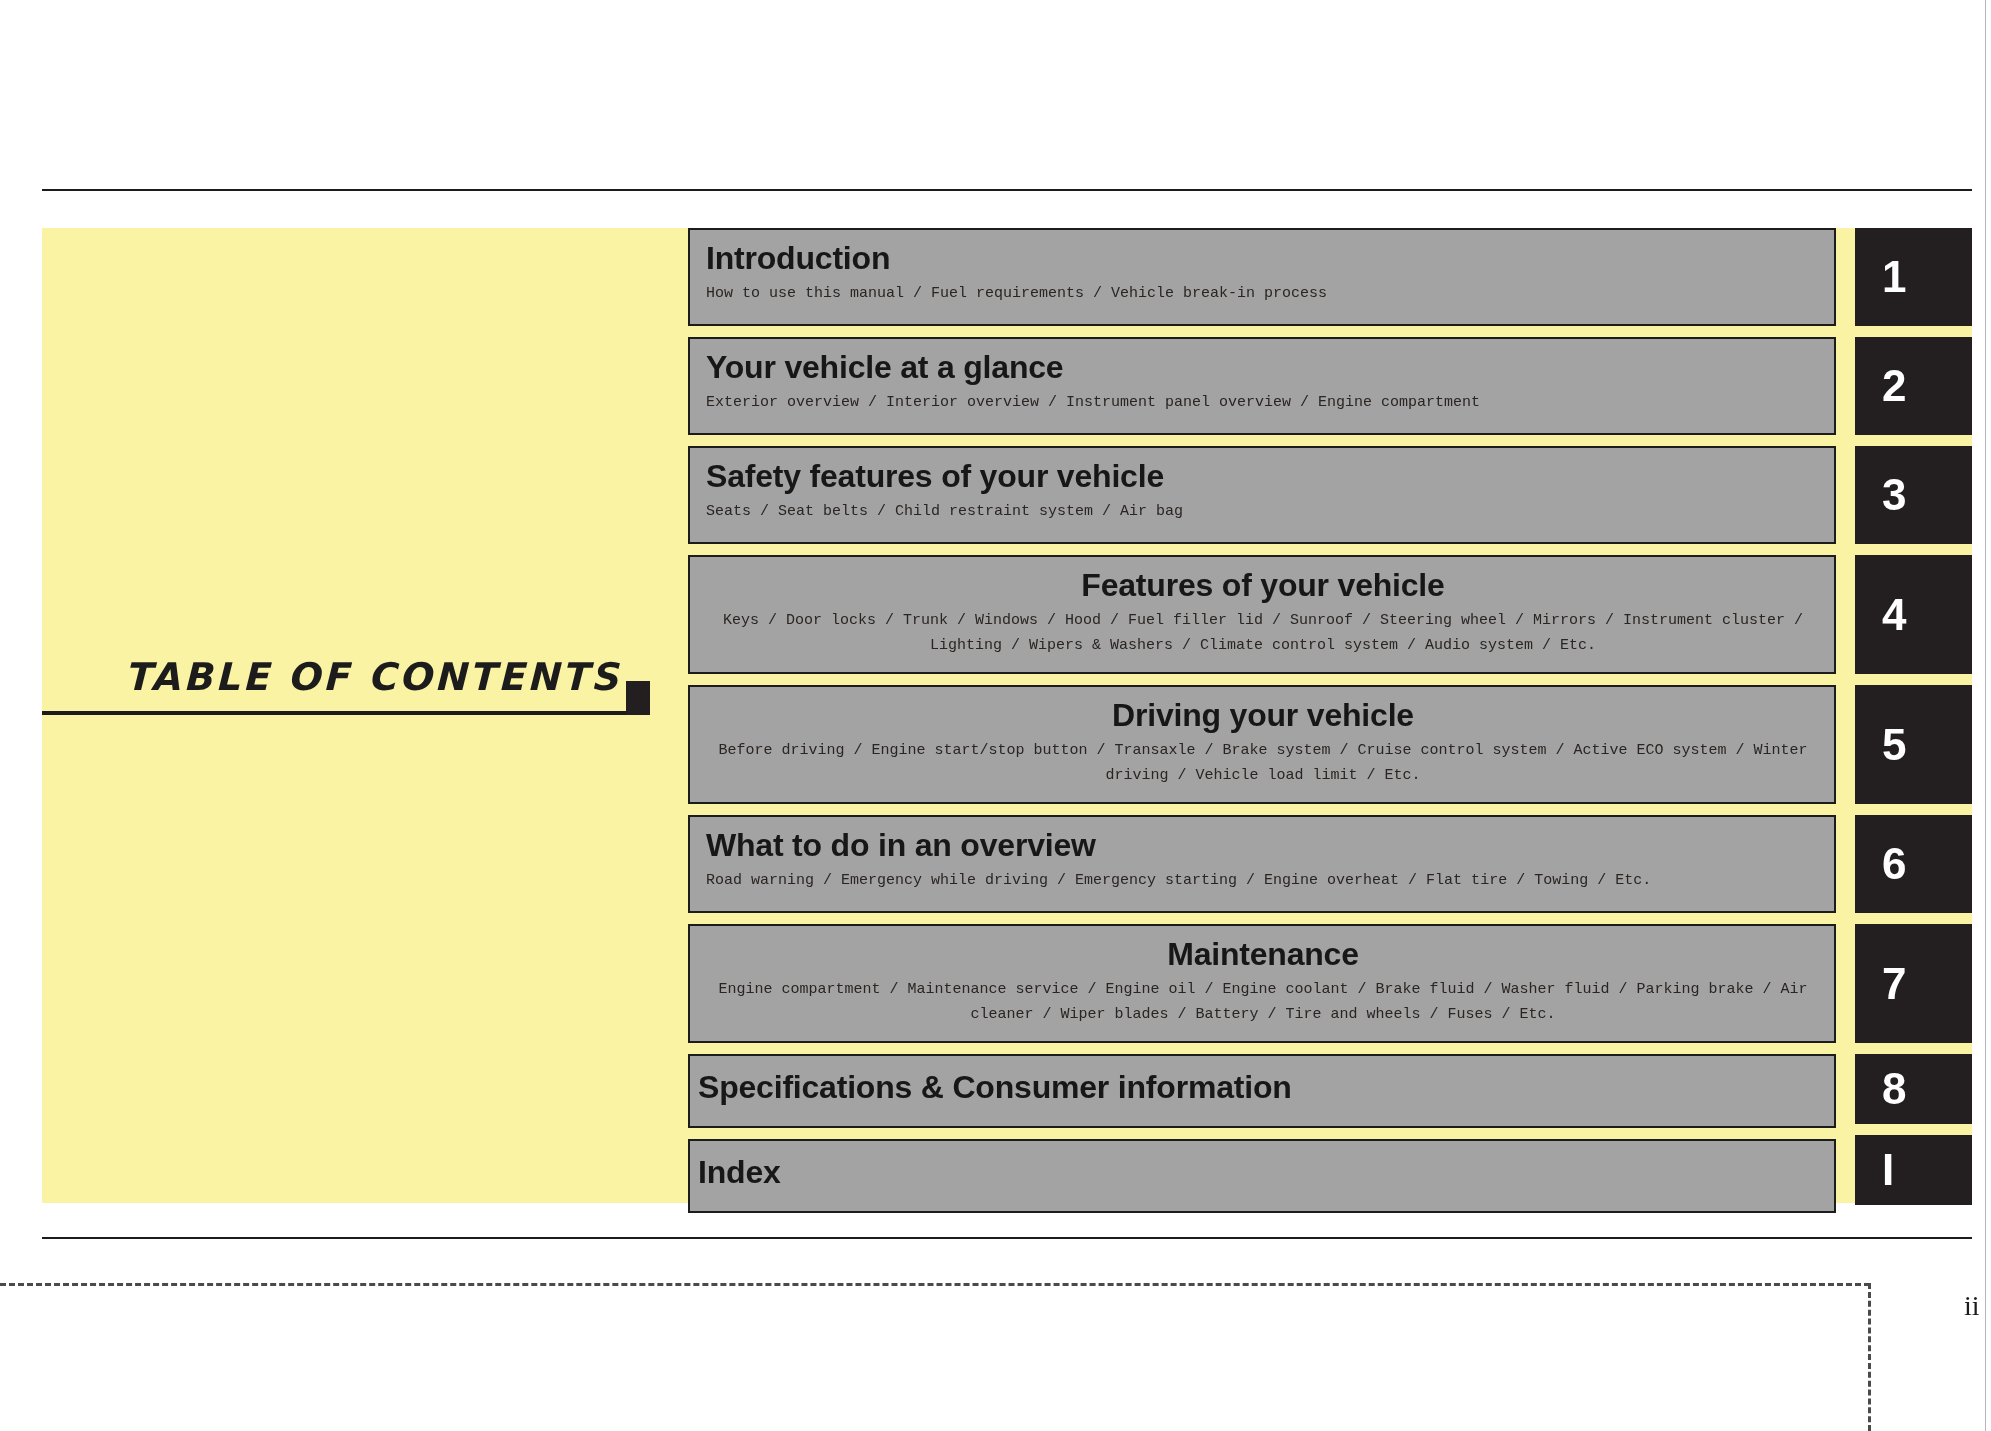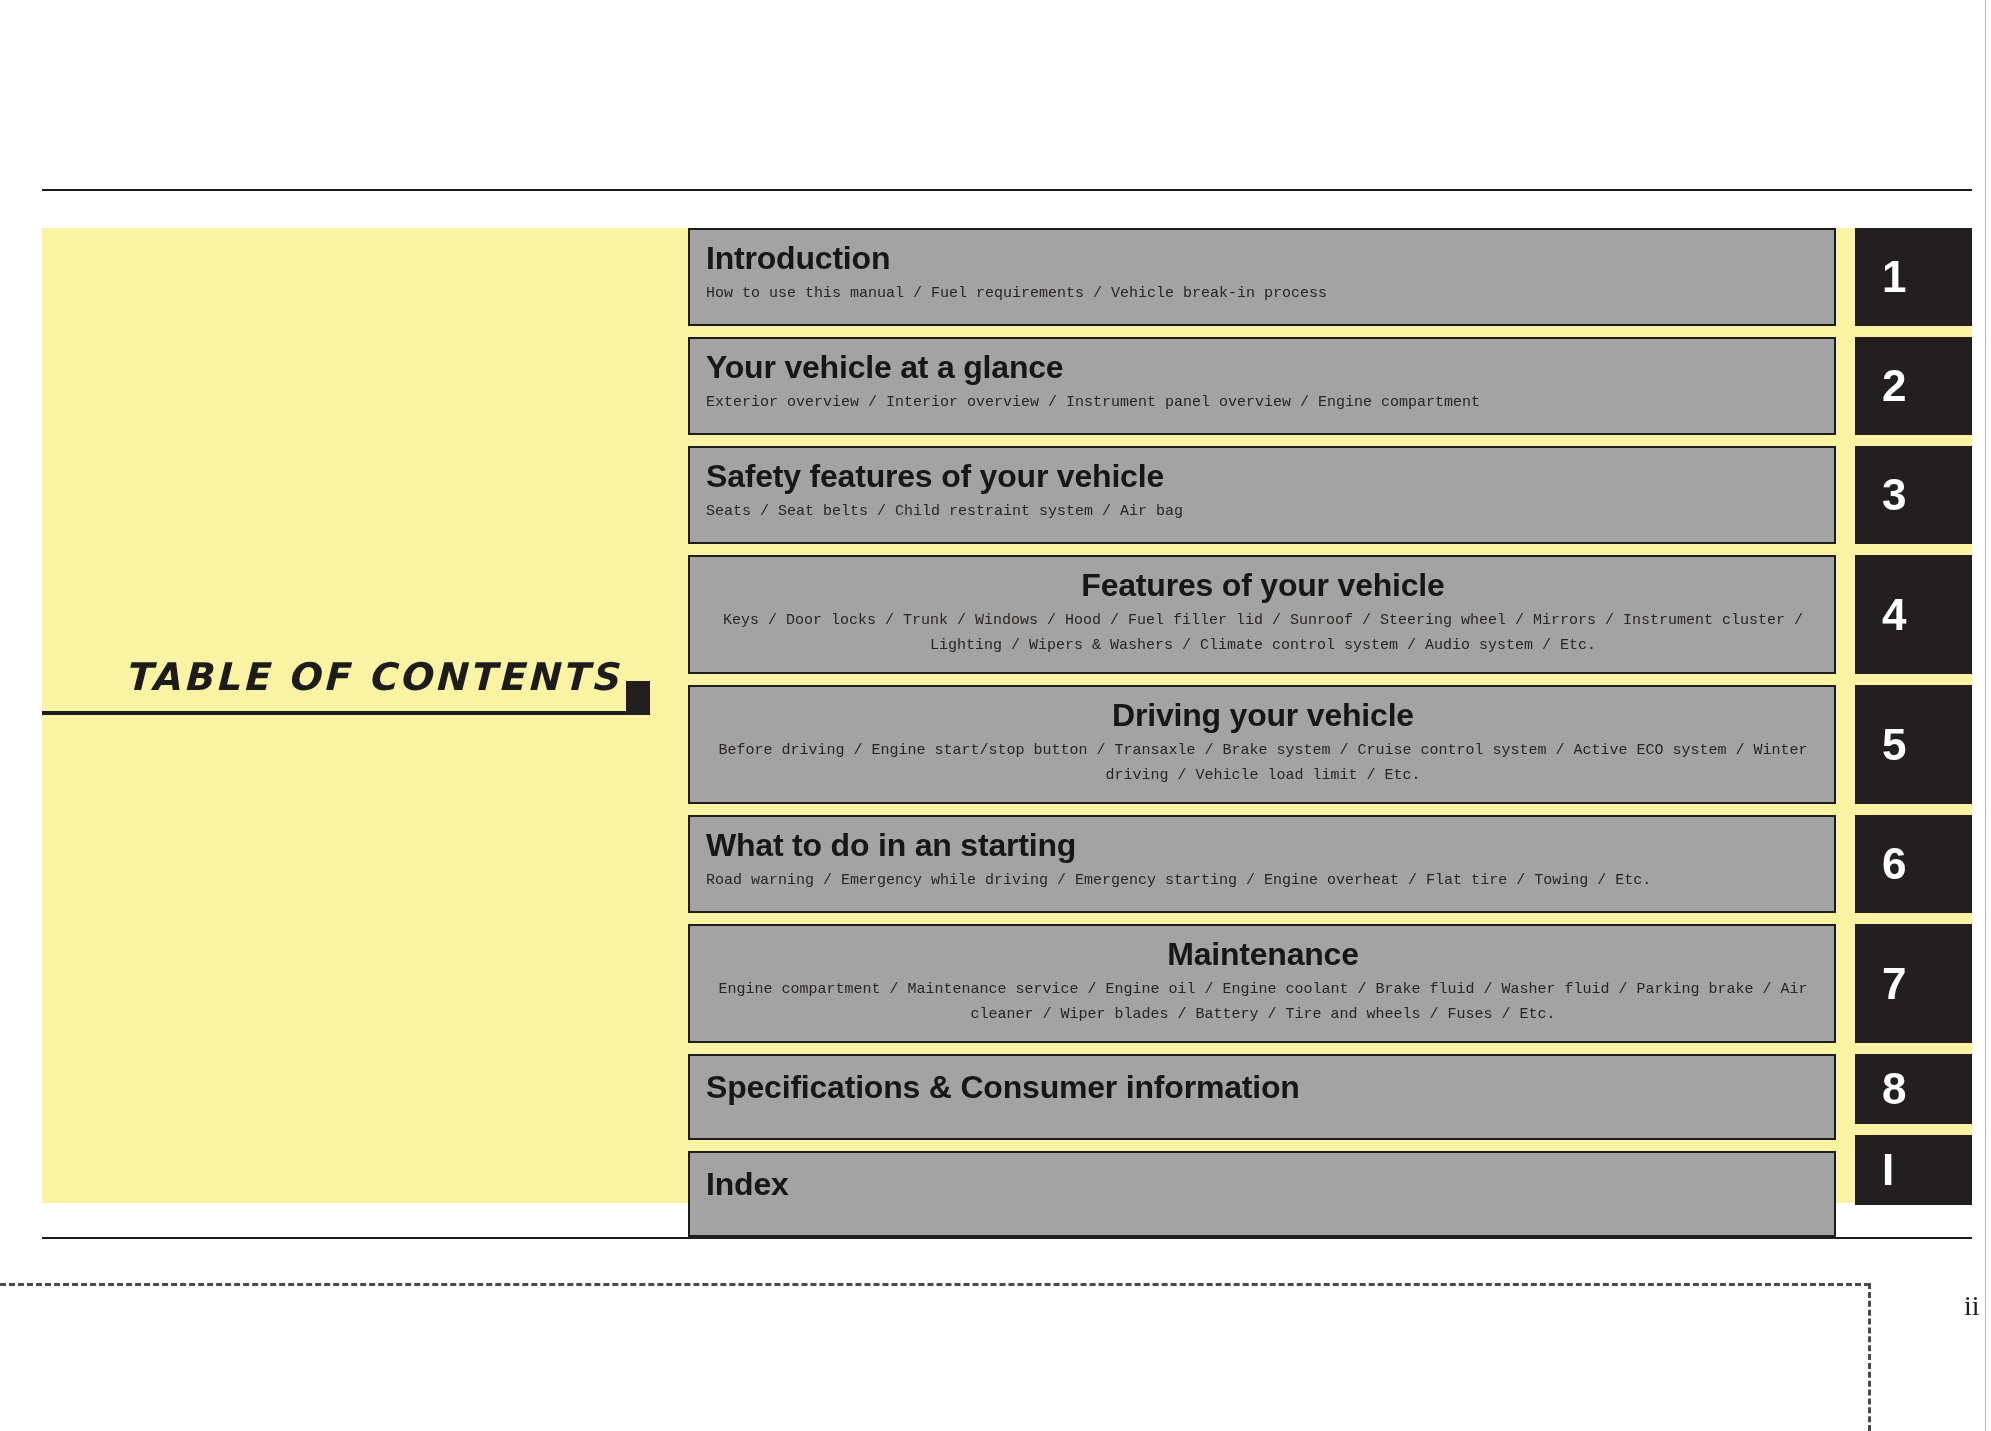--- a/index.html
+++ b/index.html
@@ -120,21 +120,21 @@
     font-family: Liberation Mono, monospace;
     font-size: 15px;
     line-height: 25px;
     color: #2a2522;
     margin-top: 3px;
     white-space: nowrap;
   }
   .row-sub.two-line { white-space: normal; }
   .row.h1 { height: 98px; }
   .row.h2 { height: 119px; text-align: center; }
-  .row.h3 { height: 86px; }
+  .row.h3 { height: 74px; padding-left: 8px; }
   .row.nosub .row-title { margin-top: 3px; }
 
   
   .tabs {
     position: absolute;
     left: 1855px;
     top: 228px;
     width: 117px;
   }
   .tab {
@@ -217,21 +217,21 @@
     <div class="row-title">Features of your vehicle</div>
     <div class="row-sub two-line">Keys / Door locks / Trunk / Windows / Hood / Fuel filler lid / Sunroof / Steering wheel / Mirrors / Instrument cluster / Lighting / Wipers &amp; Washers / Climate control system / Audio system / Etc.</div>
   </div>
 
   <div class="row h2">
     <div class="row-title">Driving your vehicle</div>
     <div class="row-sub two-line">Before driving / Engine start/stop button / Transaxle / Brake system / Cruise control system / Active ECO system / Winter driving / Vehicle load limit / Etc.</div>
   </div>
 
   <div class="row h1">
-    <div class="row-title">What to do in an starting</div>
+    <div class="row-title">What to do in an overview</div>
     <div class="row-sub">Road warning / Emergency while driving / Emergency starting / Engine overheat / Flat tire / Towing / Etc.</div>
   </div>
 
   <div class="row h2">
     <div class="row-title">Maintenance</div>
     <div class="row-sub two-line">Engine compartment / Maintenance service / Engine oil / Engine coolant / Brake fluid / Washer fluid / Parking brake / Air cleaner / Wiper blades / Battery / Tire and wheels / Fuses / Etc.</div>
   </div>
 
   <div class="row h3 nosub">
     <div class="row-title">Specifications &amp; Consumer information</div>

